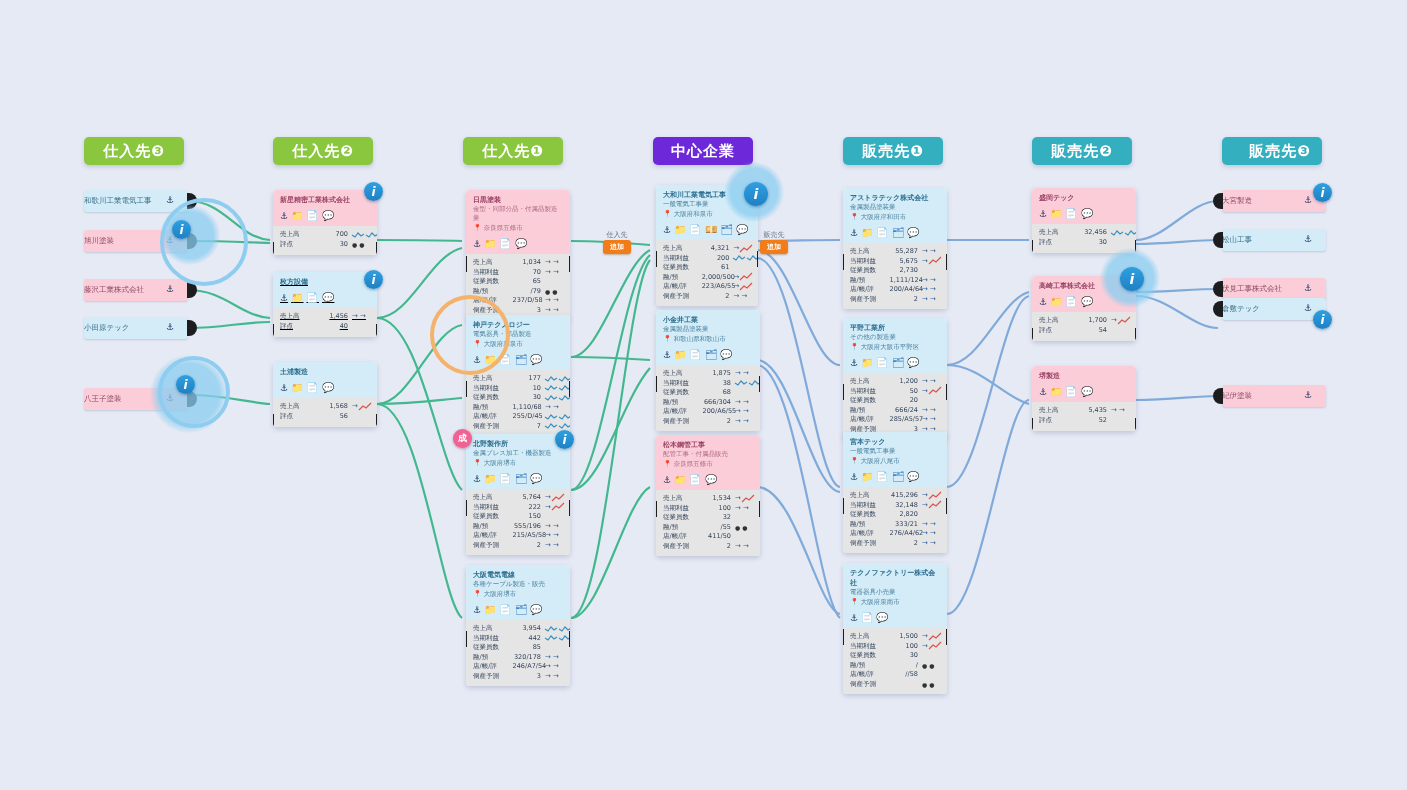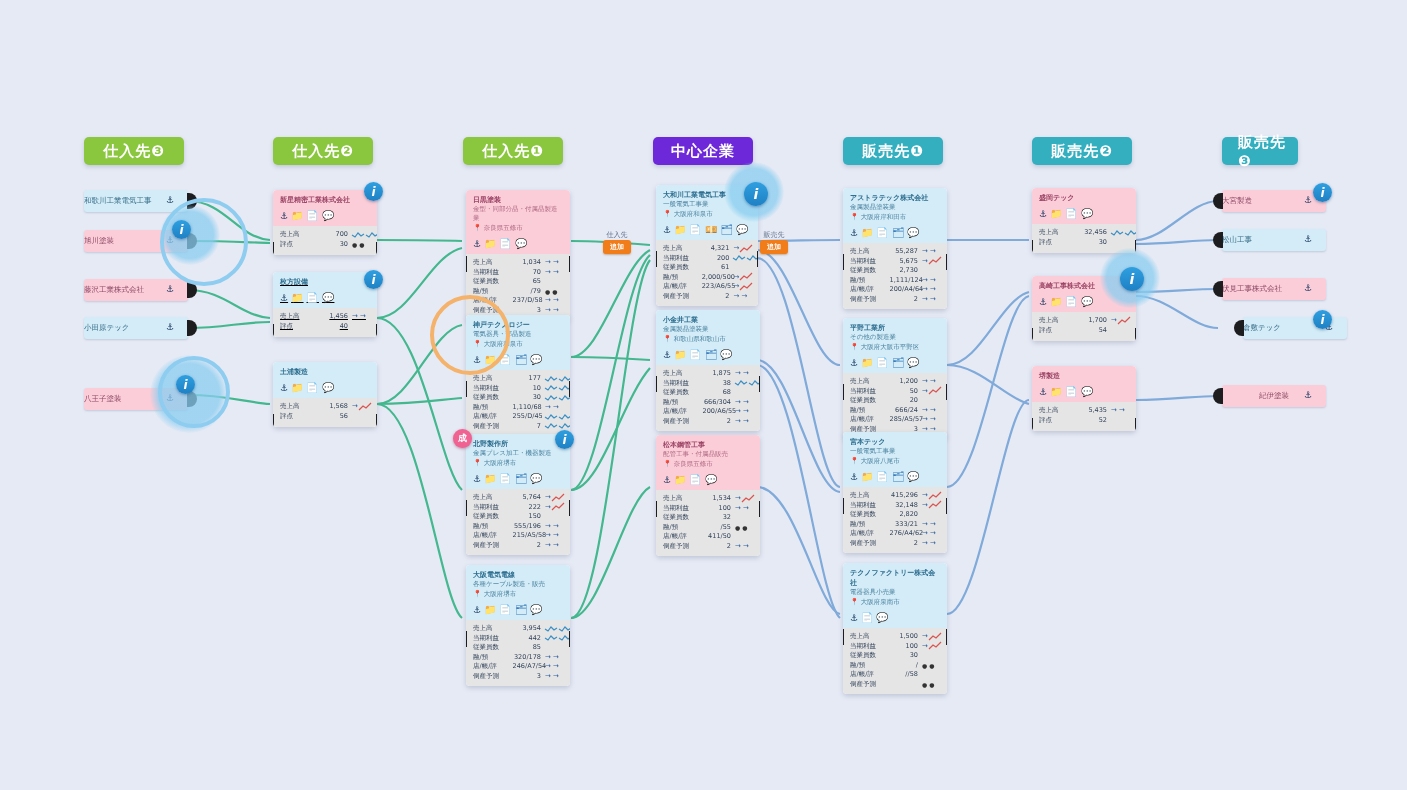--- a/index.html
+++ b/index.html
@@ -152,21 +152,21 @@
     </g>
   </svg>
 
   <div id="headers">
       <div class="col-head green" style="left: 84px; top: 137px; width: 100px;">仕入先❸</div>
       <div class="col-head green" style="left: 273px; top: 137px; width: 100px;">仕入先❷</div>
       <div class="col-head green" style="left: 463px; top: 137px; width: 100px;">仕入先❶</div>
       <div class="col-head blue" style="left: 653px; top: 137px; width: 100px;">中心企業</div>
       <div class="col-head teal" style="left: 843px; top: 137px; width: 100px;">販売先❶</div>
       <div class="col-head teal" style="left: 1032px; top: 137px; width: 100px;">販売先❷</div>
-      <div class="col-head teal" style="left: 1222px; top: 137px; width: 76px; padding-left: 16px;">販売先❸</div>
+      <div class="col-head teal" style="left: 1222px; top: 137px; width: 100px; padding-left: 16px;">販売先❸</div>
     </div>
   <div id="nodes">
       <div class="pill cyan" style="left: 84px; top: 190px; width: 104px;">
         <span>和歌川工業電気工事</span>
         <span class="g" style="color: rgb(29, 59, 99); font-size: 9px; position: absolute; right: 14px; top: 6px;">⚓</span>
         <div class="port right" style="top: 3px; right: -9px;"></div>
       </div>
       <div class="pill pink" style="left: 84px; top: 230px; width: 104px;">
         <span>旭川塗装</span>
         <span class="g" style="color: rgb(29, 59, 99); font-size: 9px; position: absolute; right: 14px; top: 6px;">⚓</span>
@@ -1122,26 +1122,26 @@
       <div class="pill cyan" style="left: 1222px; top: 229px; width: 104px;">
         <span>松山工事</span>
         <span class="g" style="color: rgb(29, 59, 99); font-size: 9px; position: absolute; right: 14px; top: 6px;">⚓</span>
         <div class="port left" style="top: 3px; left: -9px;"></div>
       </div>
       <div class="pill pink" style="left: 1222px; top: 278px; width: 104px;">
         <span>伏見工事株式会社</span>
         <span class="g" style="color: rgb(29, 59, 99); font-size: 9px; position: absolute; right: 14px; top: 6px;">⚓</span>
         <div class="port left" style="top: 3px; left: -9px;"></div>
       </div>
-      <div class="pill cyan" style="left: 1222px; top: 317px; width: 104px; margin-left: 21px;">
+      <div class="pill cyan" style="left: 1222px; top: 298px; width: 104px;">
         <span>倉敷テック</span>
         <span class="g" style="color: rgb(29, 59, 99); font-size: 9px; position: absolute; right: 14px; top: 6px;">⚓</span>
         <div class="port left" style="top: 3px; left: -9px;"></div>
       </div>
-      <div class="pill pink" style="left: 1222px; top: 385px; width: 104px; justify-content: center;">
+      <div class="pill pink" style="left: 1222px; top: 385px; width: 104px;">
         <span>紀伊塗装</span>
         <span class="g" style="color: rgb(29, 59, 99); font-size: 9px; position: absolute; right: 14px; top: 6px;">⚓</span>
         <div class="port left" style="top: 3px; left: -9px;"></div>
       </div>
     </div>
 
   <div class="ring" style="left:160px;top:198px;width:88px;height:88px;"></div>
   <div class="halo" style="left:160px;top:205px;width:60px;height:60px;"></div>
   <div class="info" style="left:172px;top:220px;">i</div>
 

